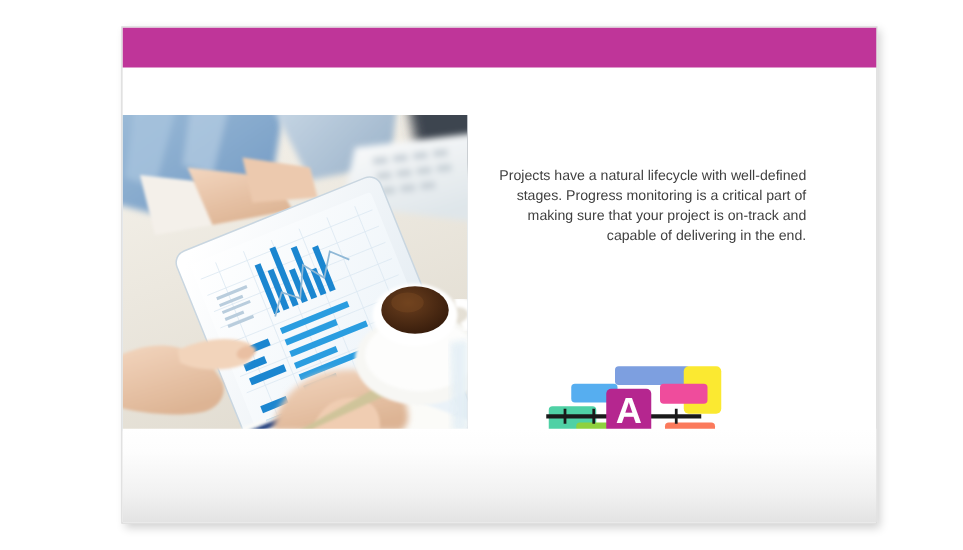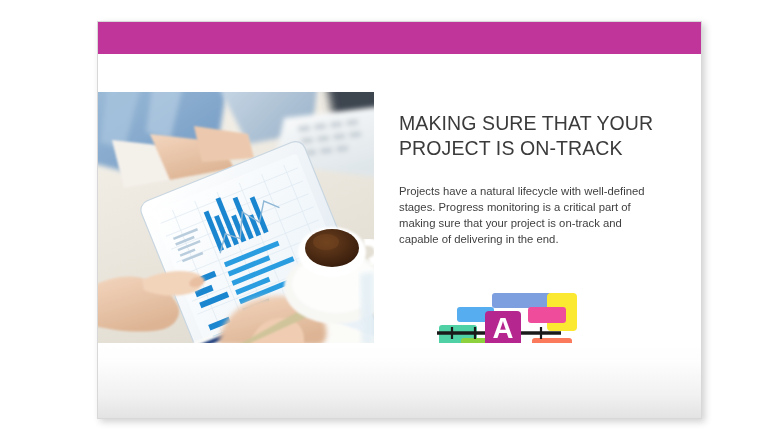--- a/index.html
+++ b/index.html
@@ -75,20 +75,21 @@
     margin: 0;
     font-weight: normal;
   }
   #slide-body {
     margin: 0;
     margin-top: 22px;
     font-size: 11.3px;
     line-height: 16px;
     color: #3f3f3f;
     width: 246px;
+    text-align: right;
   }
 
   
   #gantt-icon {
     position: absolute;
     left: 337px;
     top: 259px;
     width: 146px;
     height: 80px;
   }
@@ -276,21 +277,20 @@
         <ellipse cx="234" cy="156" rx="27" ry="19" fill="url(#gCoffee)"></ellipse>
         <ellipse cx="228" cy="150" rx="13" ry="8" fill="#7a4a22" opacity="0.45"></ellipse>
         <path d="M266,150 C282,148 286,164 272,170" fill="none" stroke="#ffffff" stroke-width="8" filter="url(#blurSoft)"></path>
       </g>
 
       <path d="M262,182 L276,180 L276,253 L264,253 Z" fill="#e4eff5" opacity="0.9" filter="url(#blurMed)"></path>
     </svg>
   </div>
 
   <div id="content-column">
-    <h1 id="slide-title">MAKING SURE THAT YOUR PROJECT IS ON-TRACK</h1>
     <p id="slide-body">Projects have a natural lifecycle with well-defined stages. Progress monitoring is a critical part of making sure that your project is on-track and capable of delivering in the end.</p>
   </div>
 
   <div id="gantt-icon">
     <svg width="146" height="90" viewBox="0 0 146 90" xmlns="http://www.w3.org/2000/svg">
 
       <rect x="4" y="44" width="38" height="33" rx="3" fill="#4fd1a5"></rect>
       <rect x="26" y="57" width="36" height="20" rx="3" fill="#8ed13f"></rect>
       <rect x="22" y="26" width="37" height="15" rx="3" fill="#56aef0"></rect>
       <rect x="57" y="12" width="60" height="15" rx="3" fill="#7d9fe0"></rect>

